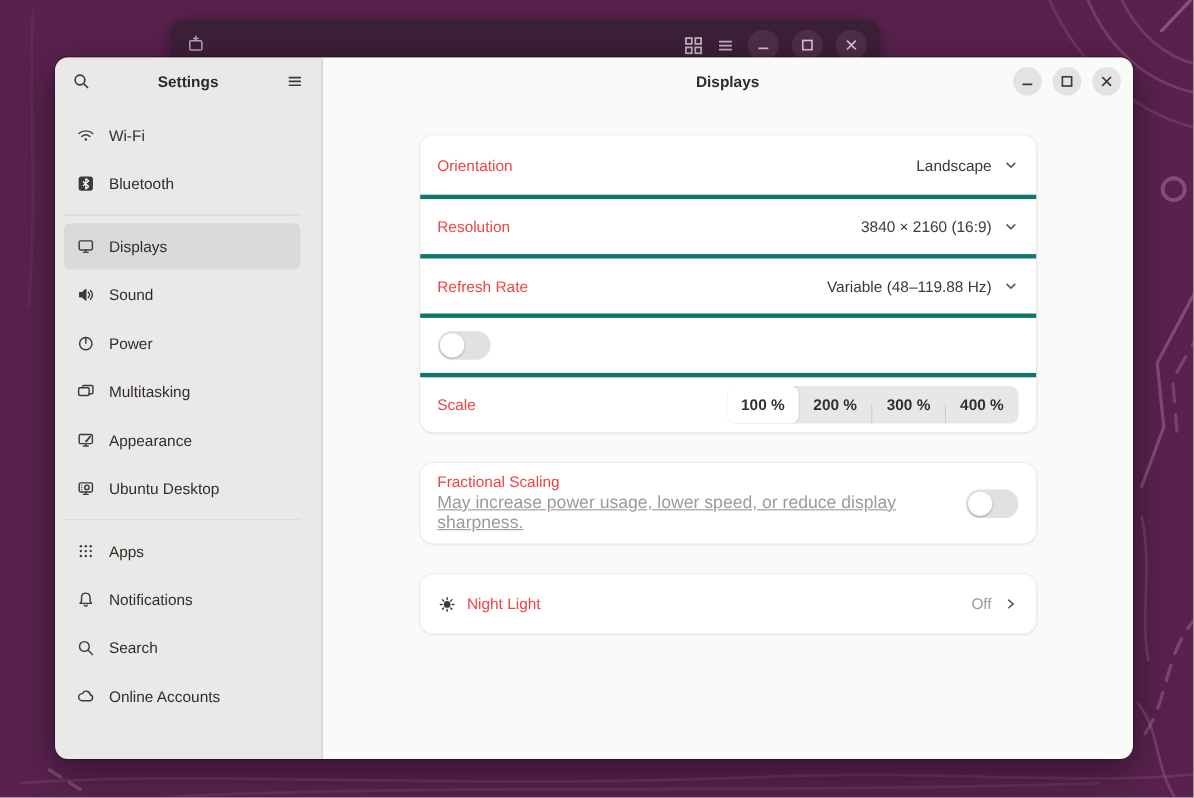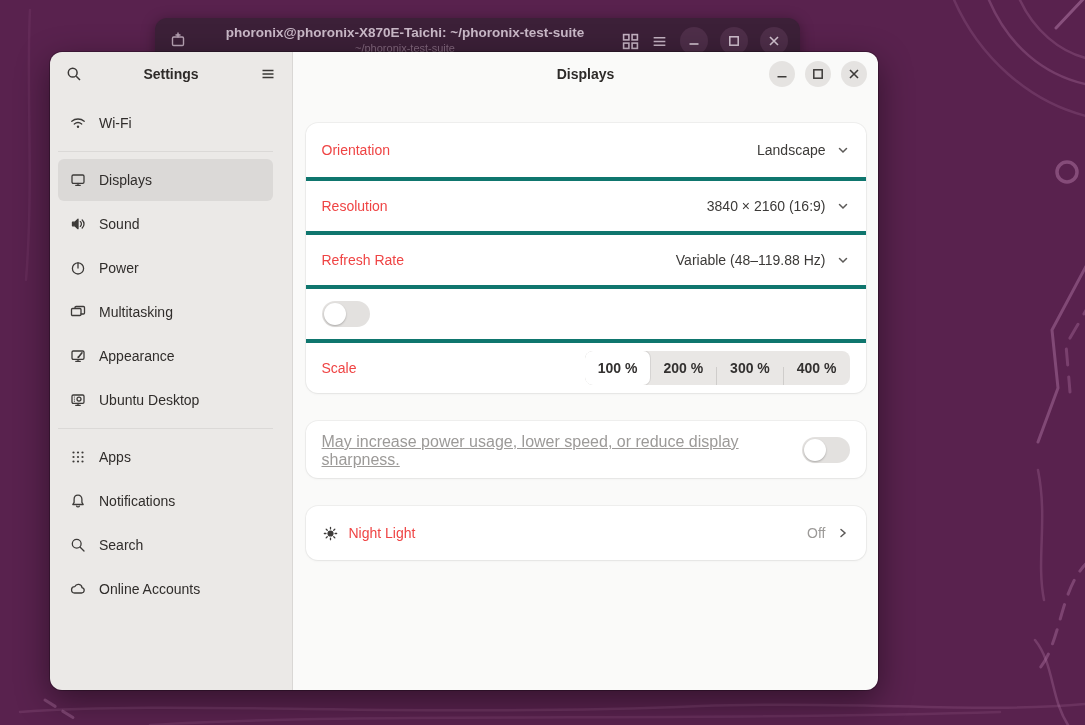--- a/index.html
+++ b/index.html
@@ -26,21 +26,21 @@
   .term-subtitle { font-size:11px; color:#81667c; margin-top:2px; }
   .term-actions { position:absolute; right:12px; top:9px; display:flex; align-items:center; gap:12px; }
   .term-icon { color:#c4b2c2; }
   .term-circle {
     width:28px; height:28px; border-radius:50%; background:#4e2e49;
     display:flex; align-items:center; justify-content:center; color:#d3c4d1; cursor:pointer;
   }
 
   
   .settings-window {
-    position:absolute; left:50px; top:52px; width:828px; height:638px;
+    position:absolute; left:50px; top:52px; width:980px; height:638px;
     border-radius:12px; overflow:hidden; display:flex; z-index:2;
     box-shadow:0 10px 34px rgba(0,0,0,.45), 0 0 0 1px rgba(0,0,0,.25);
   }
 
   
   .sidebar { width:243px; background:#ebe9e7; border-right:1px solid #d9d7d5; flex-shrink:0; }
   .sidebar-header { height:44px; display:flex; align-items:center; padding:0 16px; }
   .sidebar-title { flex:1; text-align:center; font-size:14px; font-weight:bold; color:#2e2b29; }
   .icon-btn { color:#3a3836; cursor:pointer; display:flex; }
   .nav { padding:6px 19px 0 8px; }
@@ -132,24 +132,20 @@
   </g>
 </svg>
 
 <div class="terminal">
   <span class="term-newtab">
     <svg width="18" height="18" viewBox="0 0 18 18" fill="none" stroke="currentColor" stroke-width="1.4">
       <rect x="3.5" y="6" width="11" height="8.5" rx="1.2"></rect>
       <path d="M9 1.5 v5 M6.5 4 h5"></path>
     </svg>
   </span>
-  <div class="term-title-wrap">
-    <div class="term-title">phoronix@phoronix-X870E-Taichi: ~/phoronix-test-suite</div>
-    <div class="term-subtitle">~/phoronix-test-suite</div>
-  </div>
   <div class="term-actions">
     <span class="term-icon">
       <svg width="17" height="17" viewBox="0 0 16 16" fill="none" stroke="currentColor" stroke-width="1.5">
         <rect x="1.5" y="1.5" width="5" height="5"></rect>
           <rect x="9.5" y="1.5" width="5" height="5"></rect>
         <rect x="1.5" y="9.5" width="5" height="5"></rect>
           <rect x="9.5" y="9.5" width="5" height="5"></rect>
       </svg>
     </span>
     <span class="term-icon">
@@ -197,20 +193,29 @@
       <div class="nav-item">
         <span class="nav-icon">
           <svg width="16" height="16" viewBox="0 0 16 16" fill="none" stroke="currentColor" stroke-width="1.3" stroke-linecap="round">
             <path d="M1.8 6.3 C5.3 3.2, 10.7 3.2, 14.2 6.3"></path>
             <path d="M4.3 9.1 C6.5 7.2, 9.5 7.2, 11.7 9.1"></path>
             <circle cx="8" cy="11.8" r="1.2" fill="currentColor" stroke="none"></circle>
           </svg>
         </span>
         <span>Wi-Fi</span>
       </div>
+      <div class="nav-item">
+        <span class="nav-icon">
+          <svg width="16" height="16" viewBox="0 0 16 16">
+            <rect x="1.5" y="1.5" width="13" height="13" rx="2.5" fill="#3d3b39"></rect>
+            <path d="M8 3.2 L8 12.8 L10.6 10.5 L5.4 6 M5.4 10 L10.6 5.5 L8 3.2" fill="none" stroke="#ffffff" stroke-width="1.1" stroke-linejoin="round"></path>
+          </svg>
+        </span>
+        <span>Bluetooth</span>
+      </div>
 
       <div class="nav-sep"></div>
 
       <div class="nav-item selected">
         <span class="nav-icon">
           <svg width="16" height="16" viewBox="0 0 16 16" fill="none" stroke="currentColor" stroke-width="1.3" stroke-linecap="round">
             <rect x="2" y="3" width="12" height="8.3" rx="1.3"></rect>
             <path d="M8 11.3 v2 M5.8 13.4 h4.4"></path>
           </svg>
         </span>
@@ -382,20 +387,21 @@
             <span class="segment">300 %</span>
             <span class="seg-sep"></span>
             <span class="segment">400 %</span>
           </span>
         </div>
       </div>
 
       <div class="card">
         <div class="row row-2line">
           <span class="row-stack">
+            <div class="row-label">Fractional Scaling</div>
             <div class="row-sub">May increase power usage, lower speed, or reduce display sharpness.</div>
           </span>
           <span class="toggle">
               <span class="knob"></span>
             </span>
         </div>
       </div>
 
       <div class="card">
         <div class="row">

